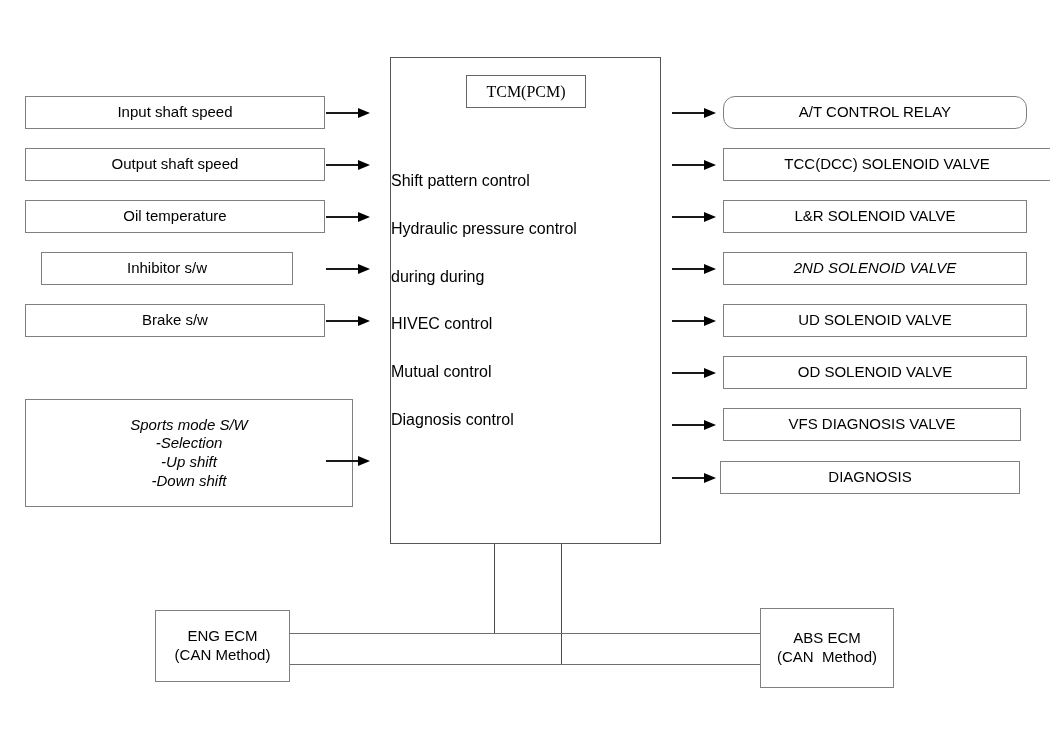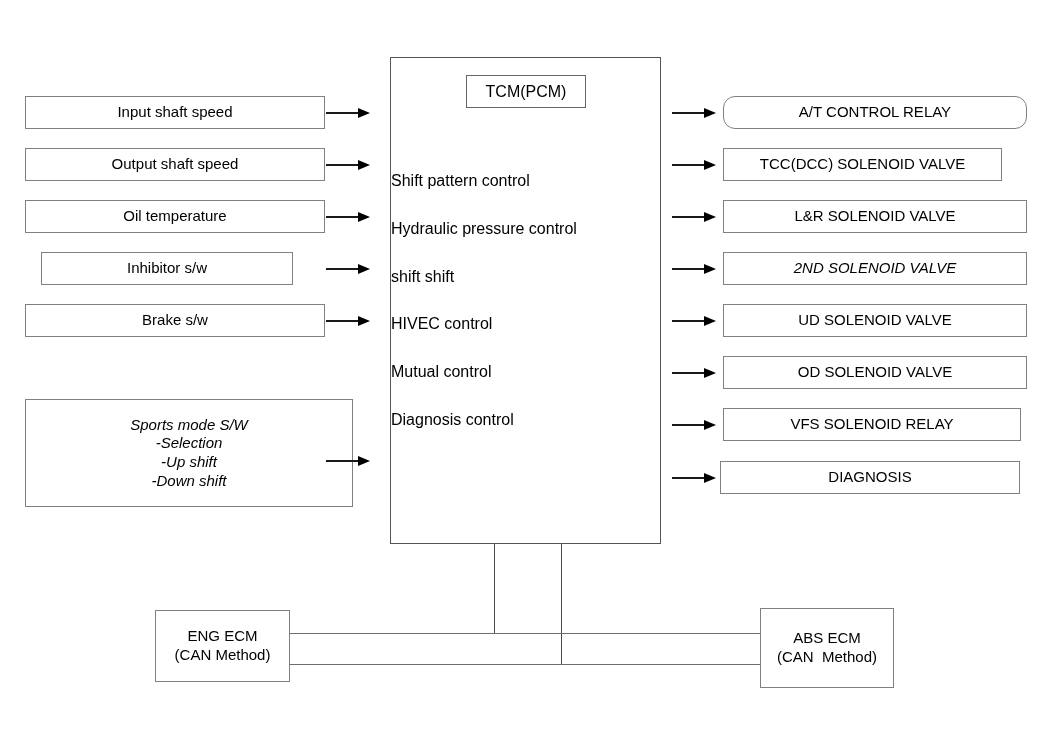--- a/index.html
+++ b/index.html
@@ -159,26 +159,26 @@
   <div class="arrow" style="left:326px; top:320px; width:44px;">
     <div class="shaft" style="width:32px;"></div>
     <div class="head" style="left:32px;"></div>
   </div>
   <div class="arrow" style="left:326px; top:460px; width:44px;">
     <div class="shaft" style="width:32px;"></div>
     <div class="head" style="left:32px;"></div>
   </div>
 
   <div class="tcm-outer" style="left:390px; top:57px; width:271px; height:487px;">
-    <div class="tcm-label" style="left:75px; top:17px; width:120px; height:33px;">
+    <div class="tcm-label" style="left:75px; top:17px; width:120px; height:33px;font-family:Liberation Serif, serif;">
       <span>TCM(PCM)</span>
     </div>
     <div class="ctrl-line" style="top:114px;">Shift pattern control</div>
     <div class="ctrl-line" style="top:162px;">Hydraulic pressure control</div>
-    <div class="ctrl-line" style="top:210px;">shift shift</div>
+    <div class="ctrl-line" style="top:210px;">during during</div>
     <div class="ctrl-line" style="top:257px;">HIVEC control</div>
     <div class="ctrl-line" style="top:305px;">Mutual control</div>
     <div class="ctrl-line" style="top:353px;">Diagnosis control</div>
   </div>
 
   <div class="arrow" style="left:672px; top:112px; width:44px;">
     <div class="shaft" style="width:32px;"></div>
     <div class="head" style="left:32px;"></div>
   </div>
   <div class="arrow" style="left:672px; top:164px; width:44px;">
@@ -206,37 +206,37 @@
     <div class="head" style="left:32px;"></div>
   </div>
   <div class="arrow" style="left:672px; top:477px; width:44px;">
     <div class="shaft" style="width:32px;"></div>
     <div class="head" style="left:32px;"></div>
   </div>
 
   <div class="box out-box" style="left:723px; top:96px; width:304px;border-radius:12px;">
     <span>A/T CONTROL RELAY</span>
   </div>
-  <div class="box out-box" style="left:723px; top:148px; width:279px;">
+  <div class="box out-box" style="left:723px; top:148px; width:328px;">
     <span>TCC(DCC) SOLENOID VALVE</span>
   </div>
   <div class="box out-box" style="left:723px; top:200px; width:304px;">
     <span>L&amp;R  SOLENOID VALVE</span>
   </div>
   <div class="box out-box" style="left:723px; top:252px; width:304px;font-style:italic;">
     <span>2ND SOLENOID VALVE</span>
   </div>
   <div class="box out-box" style="left:723px; top:304px; width:304px;">
     <span>UD SOLENOID VALVE</span>
   </div>
   <div class="box out-box" style="left:723px; top:356px; width:304px;">
     <span>OD SOLENOID VALVE</span>
   </div>
   <div class="box out-box" style="left:723px; top:408px; width:298px;">
-    <span>VFS SOLENOID RELAY</span>
+    <span>VFS DIAGNOSIS VALVE</span>
   </div>
   <div class="box out-box" style="left:720px; top:461px; width:300px;">
     <span>DIAGNOSIS</span>
   </div>
 
   <div class="vline" style="left:494px; top:544px; height:90px;"></div>
   <div class="vline" style="left:561px; top:544px; height:121px;"></div>
 
   <div class="hline" style="left:290px; top:633px; width:470px;"></div>
   <div class="hline" style="left:290px; top:664px; width:470px;"></div>

